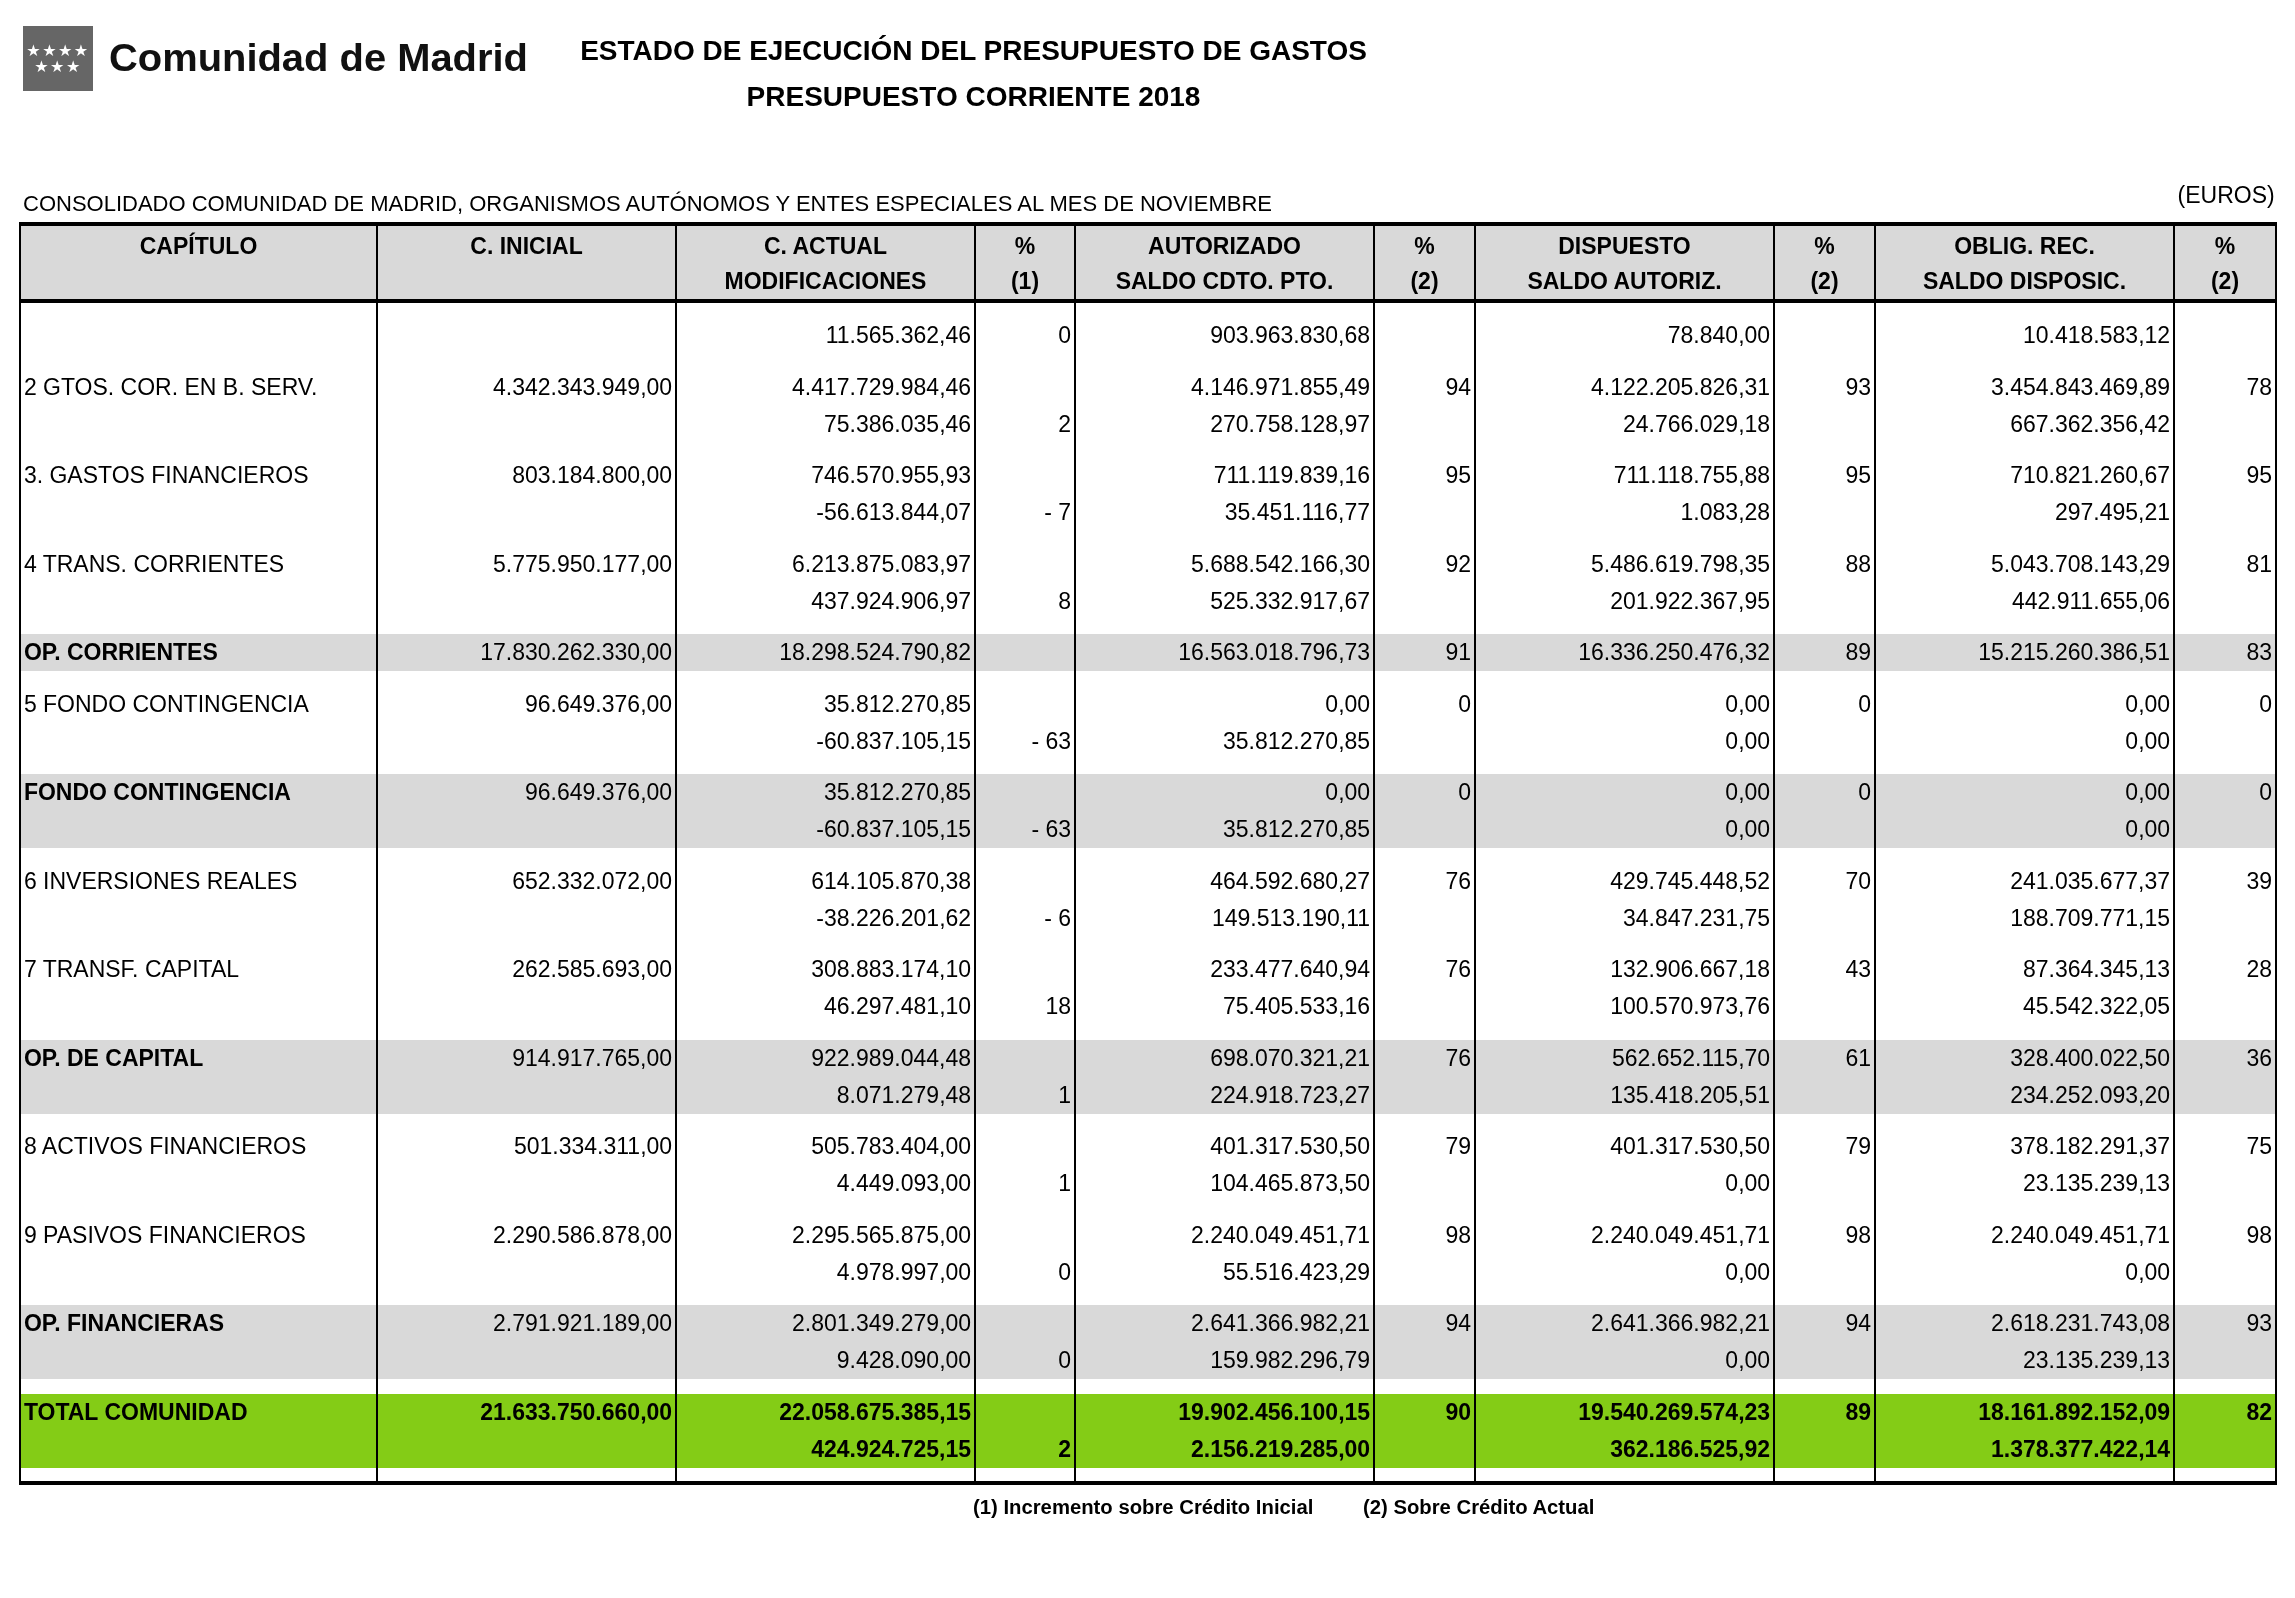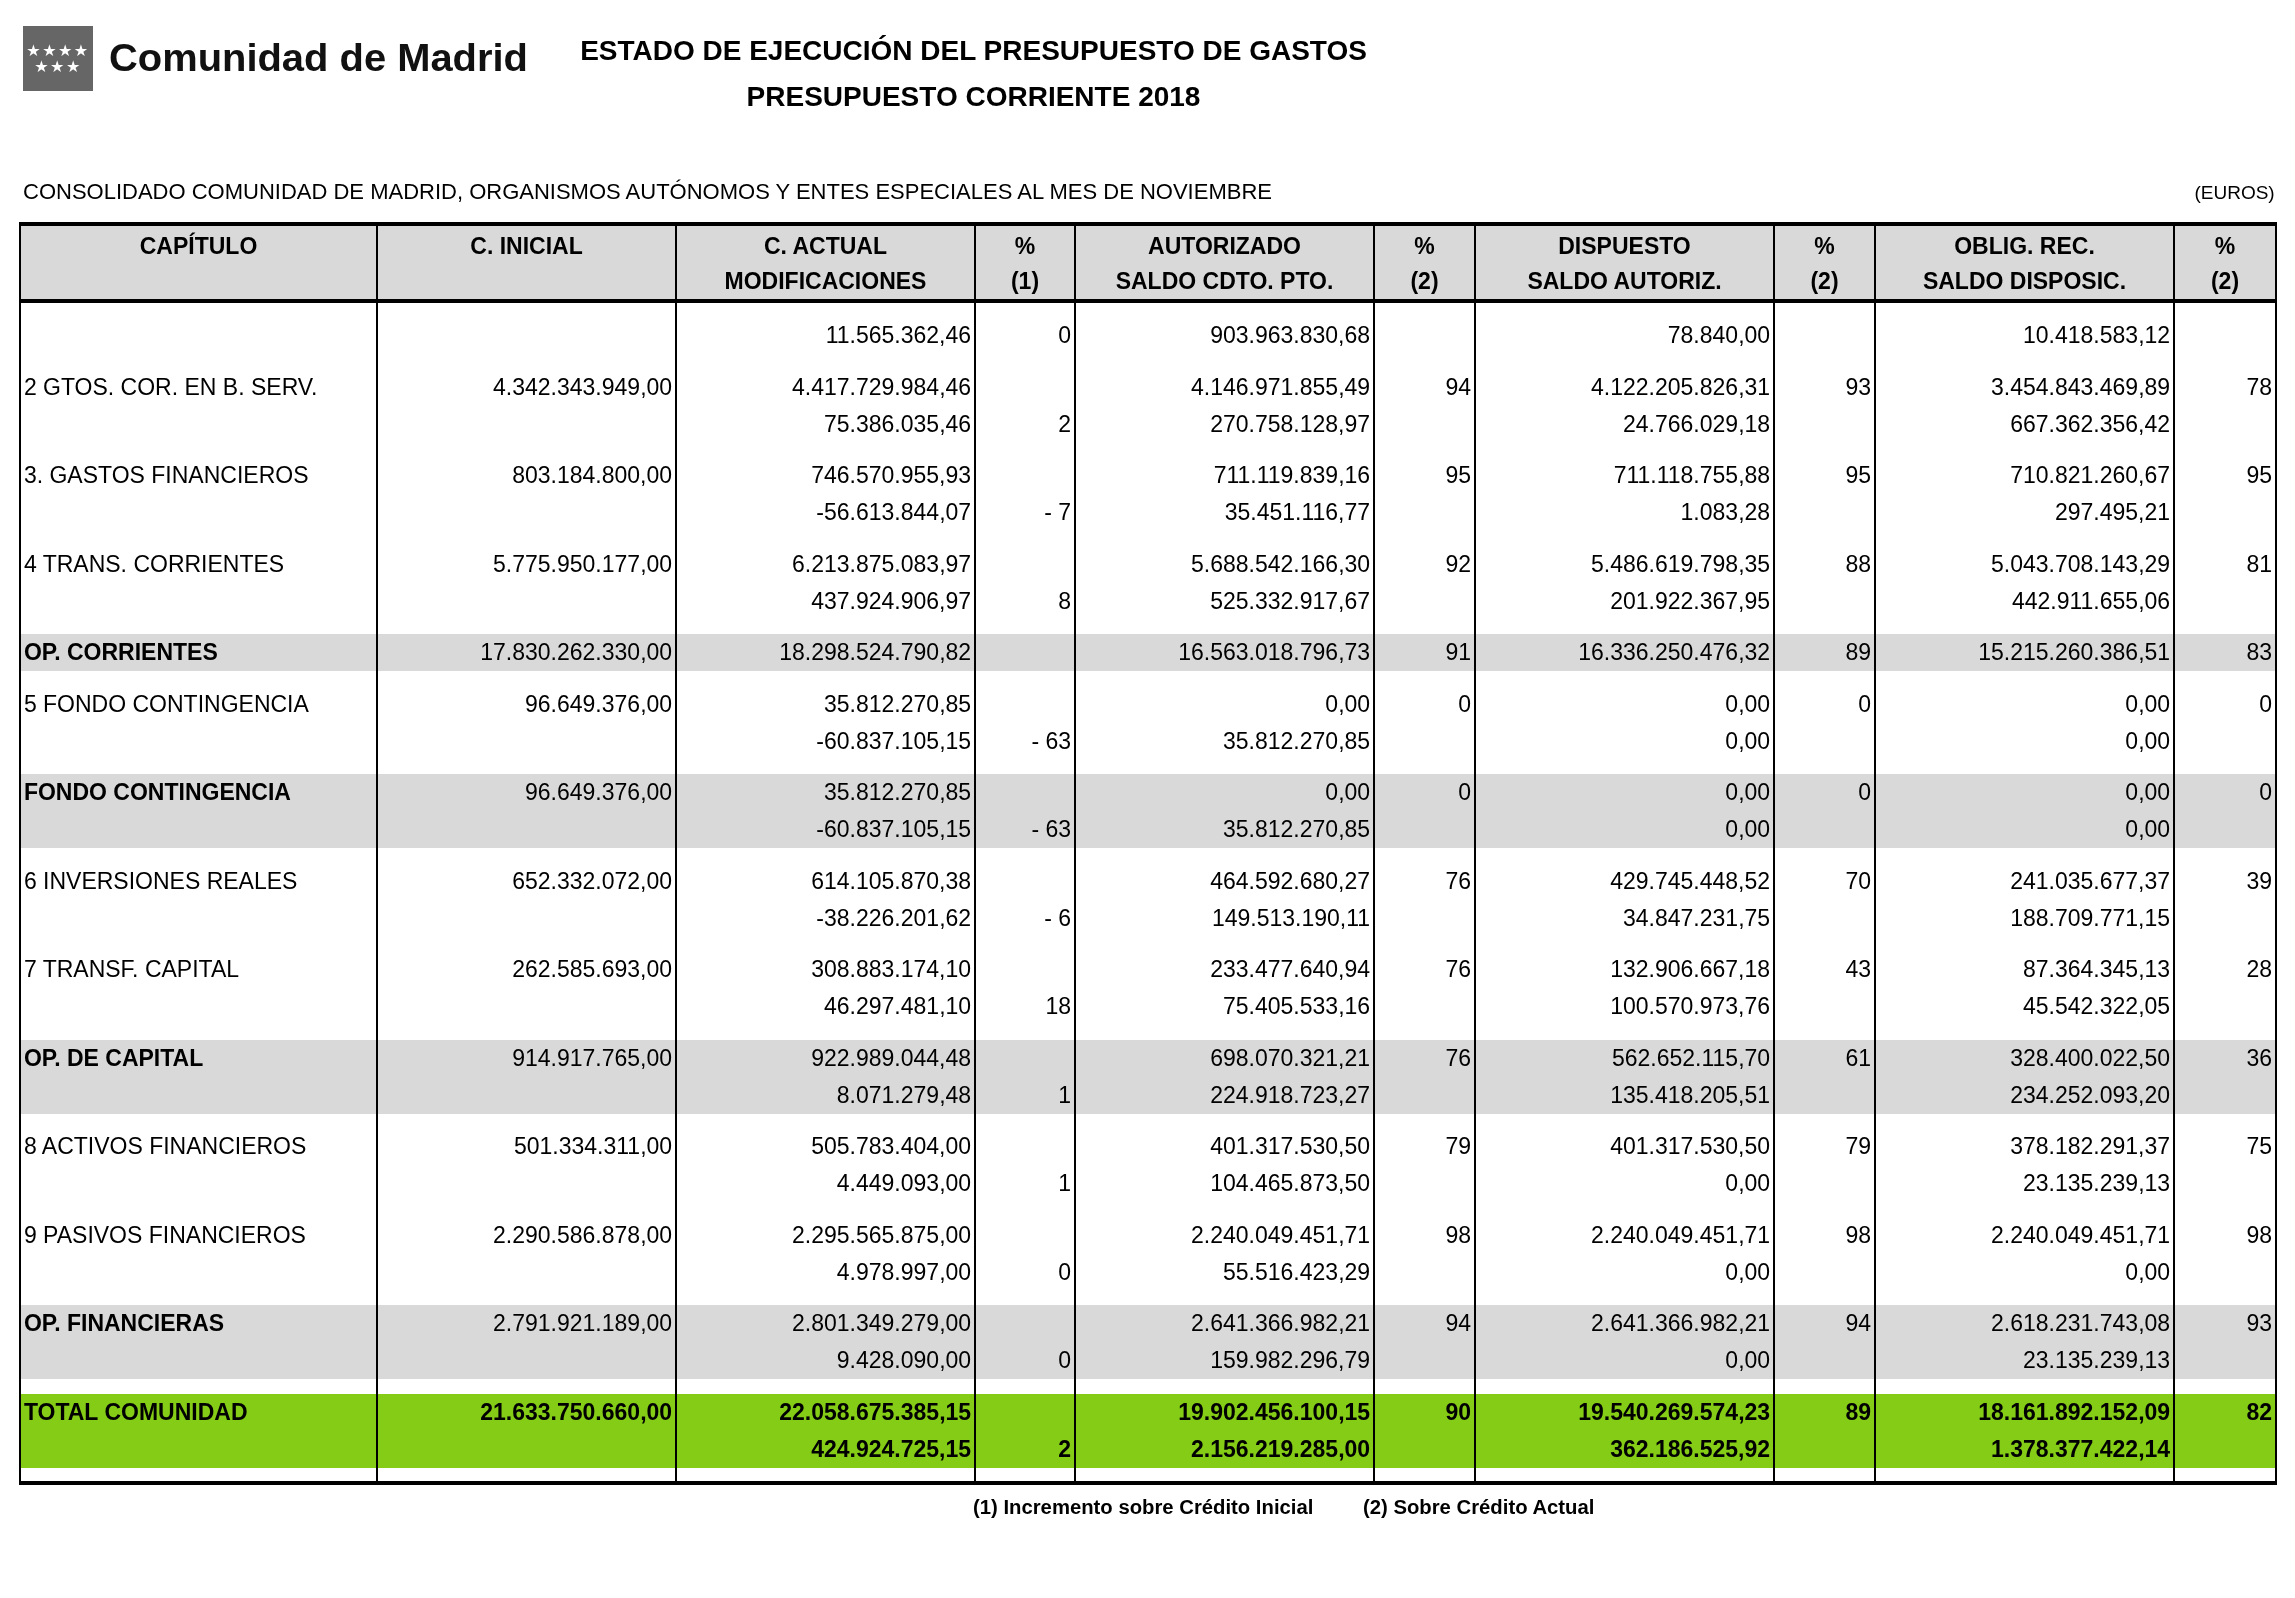--- a/index.html
+++ b/index.html
@@ -5,22 +5,22 @@
   html, body { margin:0; padding:0; background:#fff; }
   body { width:2295px; height:1598px; position:relative; overflow:hidden;
          font-family:"Liberation Sans", sans-serif; color:#000; }
   .logo { position:absolute; left:23px; top:26px; height:65px; display:flex; align-items:center; }
   .logo-box { width:70px; height:65px; background:#666; display:flex; flex-direction:column;
               align-items:center; justify-content:center; color:#fff; font-size:16px; line-height:16px; letter-spacing:1.5px; }
   .logo-text { margin-left:16px; font-size:38px; font-weight:bold; letter-spacing:0px; color:#111; transform:scaleX(1.05); transform-origin:left; }
   .title { position:absolute; left:0; width:2295px; text-align:center; font-weight:bold; font-size:28px; }
   .title.t1 { top:35px; left:-174px; }
   .title.t2 { top:81px; left:-174px; }
-  .subtitle { position:absolute; left:23px; top:179px; font-size:22px; }
-  .units { position:absolute; right:20.3px; top:182px; font-size:19px; }
+  .subtitle { position:absolute; left:23px; top:191px; font-size:22px; }
+  .units { position:absolute; right:20.3px; top:182px; font-size:23px; }
   table { position:absolute; left:19px; top:222px; width:2253px; border-collapse:collapse; table-layout:fixed; }
   col.c0 { width:357px; } col.c1 { width:299px; } col.c2 { width:299px; } col.c3 { width:100px; }
   col.c4 { width:299px; } col.c5 { width:101px; } col.c6 { width:299px; } col.c7 { width:101px; }
   col.c8 { width:299px; } col.c9 { width:102px; }
   th { background:#d9d9d9; font-weight:bold; font-size:23px; height:35px; padding:0 2.9px; text-align:center;
        border-left:2.2px solid #000; border-right:2.2px solid #000; }
   thead tr.h1 th { border-top:4.4px solid #000; padding-top:2.9px; }
   thead tr.h2 th { border-bottom:4.4px solid #000; }
   td { font-size:23px; height:37px; padding:0 2.9px; border-left:2.2px solid #000; border-right:2.2px solid #000;
        white-space:nowrap; vertical-align:middle; }

